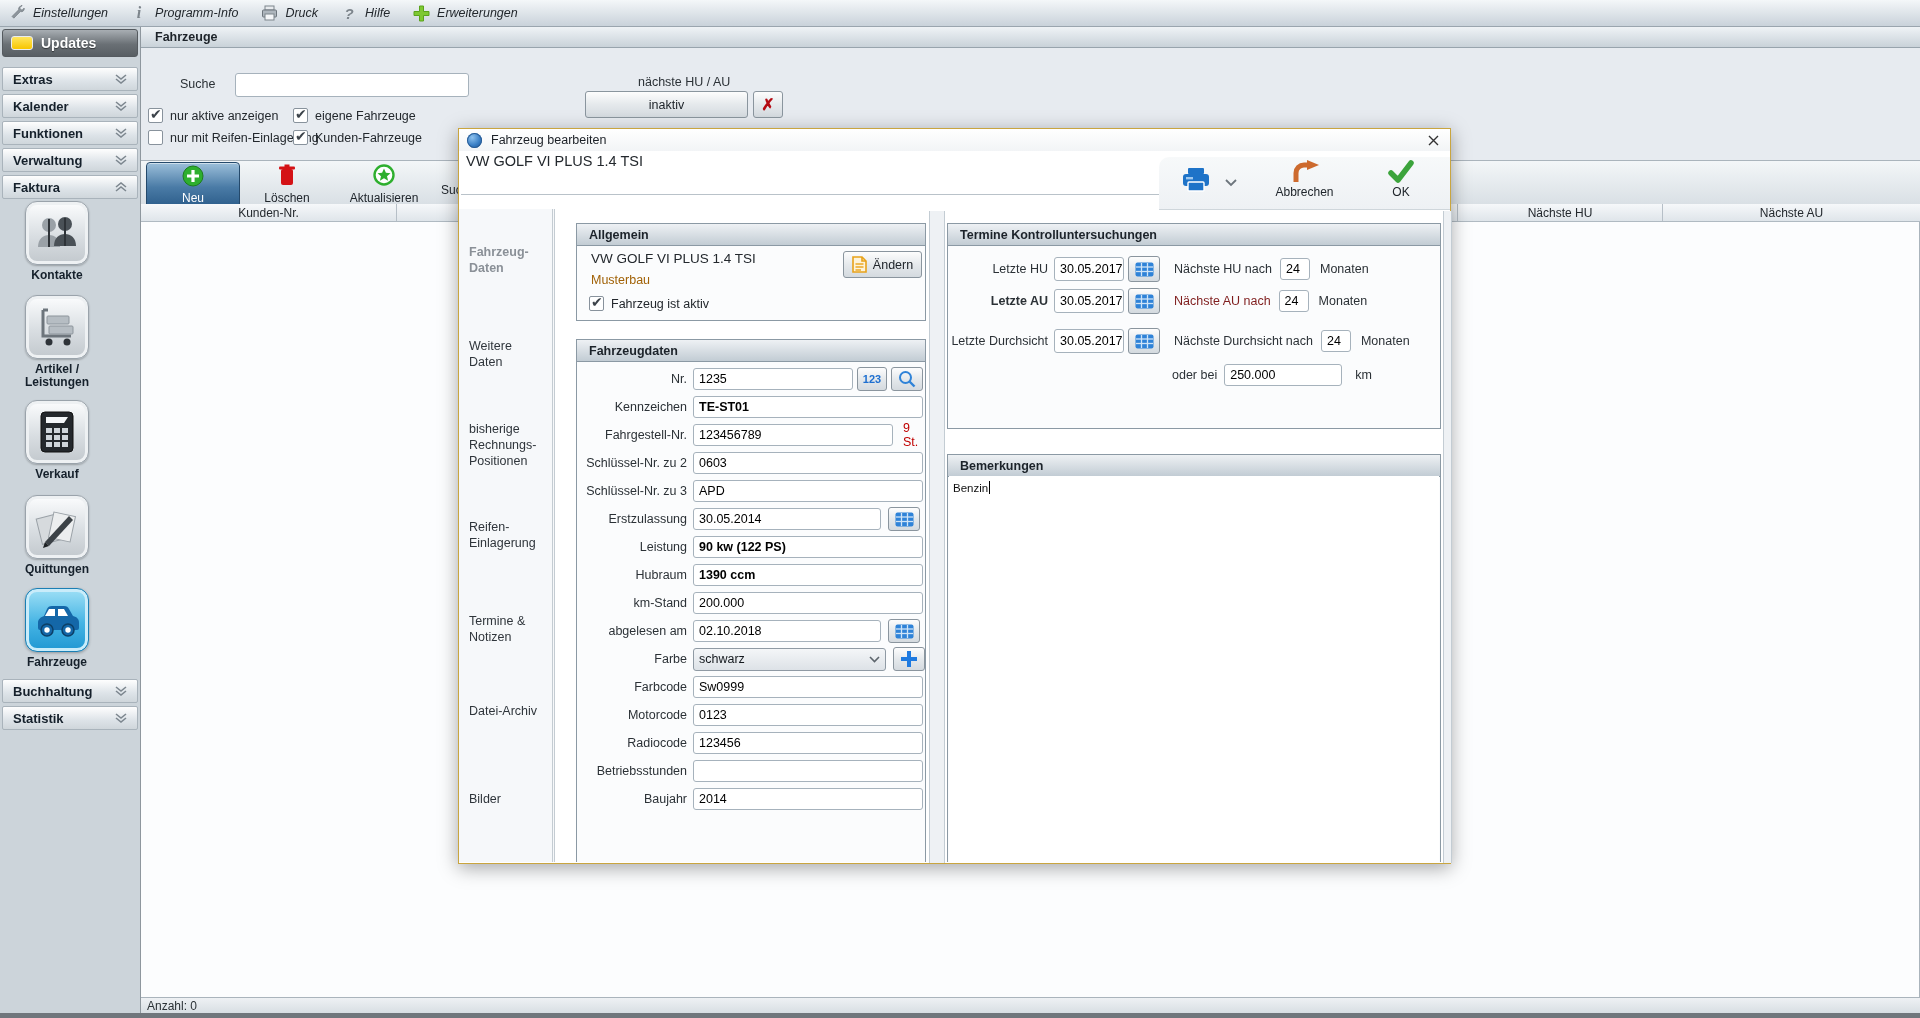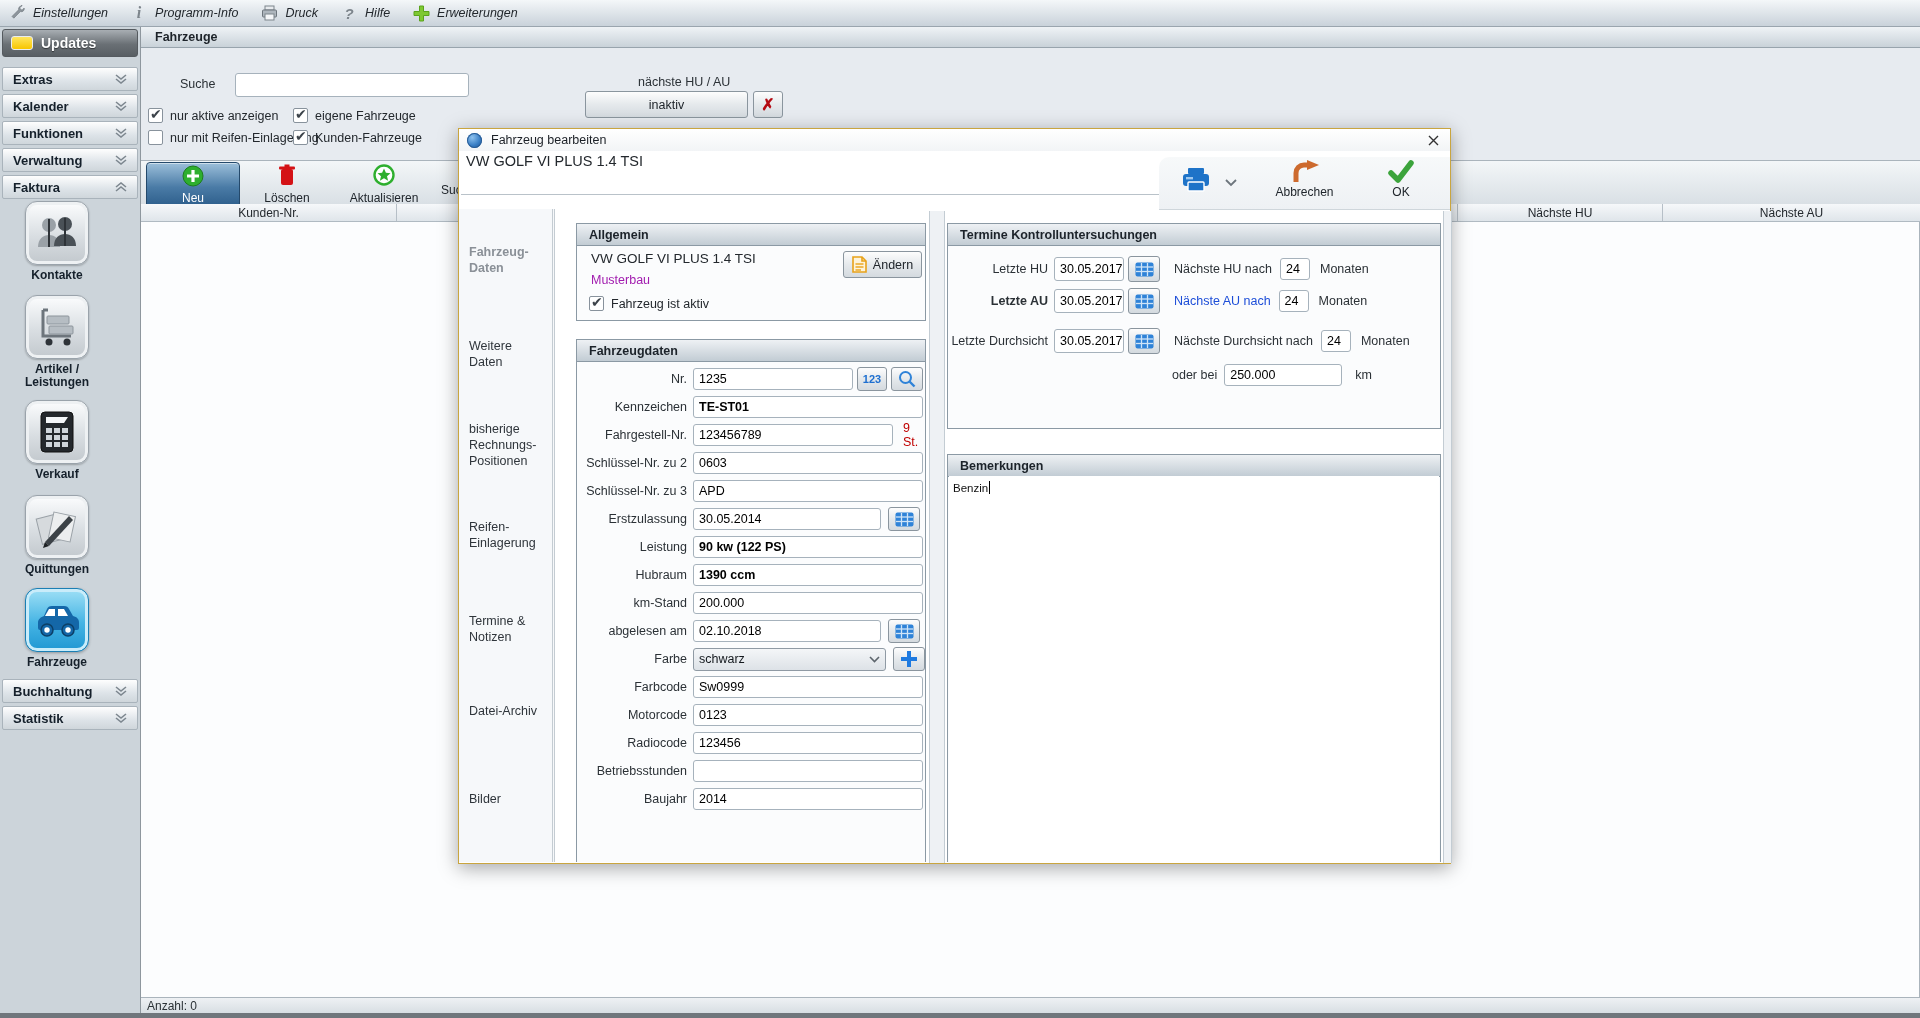--- a/index.html
+++ b/index.html
@@ -440,21 +440,21 @@
         <div class="nav-item" style="top: 582px;">
           <div>Bilder</div>
         </div>
       </div>
 
     <div class="panel" style="left:117px;top:94px;width:350px;height:98px;">
       <div class="panel-h">
         <span>Allgemein</span>
       </div>
       <div style="position:absolute;left:14px;top:27px;font-size:13.5px;color:#23282d;">VW GOLF VI PLUS 1.4 TSI</div>
-      <div style="position:absolute;left:14px;top:49px;font-size:12.5px;color:#a21caf;">Musterbau</div>
+      <div style="position:absolute;left:14px;top:49px;font-size:12.5px;color:#a16207;">Musterbau</div>
       <div class="cbrow" style="left:12px;top:72px;">
         <span class="cb checked"></span>
         <span>Fahrzeug ist aktiv</span>
       </div>
       <div class="silver-btn" style="position:absolute;left:266px;top:27px;width:79px;height:27px;gap:6px;font-size:12.5px;">
         <svg width="15" height="17" viewBox="0 0 15 17">
             <path d="M1 1h9l4 4v11H1z" fill="#fdf3da" stroke="#e8a21a" stroke-width="1.6"></path>
             <path d="M10 1v4h4" fill="none" stroke="#e8a21a" stroke-width="1.6"></path>
             <g stroke="#e8a21a" stroke-width="1.4">
               <line x1="3.5" y1="8" x2="11.5" y2="8"></line>
@@ -612,21 +612,21 @@
               <svg width="19" height="15" viewBox="0 0 19 15">
                 <rect x="0.5" y="0.5" width="18" height="14" rx="2" fill="#2f83d8"></rect>
                 <g stroke="#cfe4f7" stroke-width="1.3">
                   <line x1="1" y1="5" x2="18" y2="5"></line>
                   <line x1="1" y1="9.5" x2="18" y2="9.5"></line>
                   <line x1="6.5" y1="1" x2="6.5" y2="14"></line>
                   <line x1="12.5" y1="1" x2="12.5" y2="14"></line>
                 </g>
               </svg>
             </div>
-            <span style="font-size: 12.5px; color: #1d4ed8; margin-left: 14px;">Nächste AU nach</span>
+            <span style="font-size: 12.5px; color: #7f1d1d; margin-left: 14px;">Nächste AU nach</span>
             <div class="inputd" style="width: 30px; margin-left: 8px;">24</div>
             <span style="font-size: 12.5px; color: rgb(43, 49, 54); margin-left: 10px;">Monaten</span>
           </div>
           <div class="frow" style="height: 28px; margin: 12px 0px;">
             <div class="flabel" style="width: 100px;">Letzte Durchsicht</div>
             <div class="inputd" style="width: 70px; height: 24px;">30.05.2017</div>
             <div class="silver-btn mini" style="height: 26px;">
               <svg width="19" height="15" viewBox="0 0 19 15">
                 <rect x="0.5" y="0.5" width="18" height="14" rx="2" fill="#2f83d8"></rect>
                 <g stroke="#cfe4f7" stroke-width="1.3">

